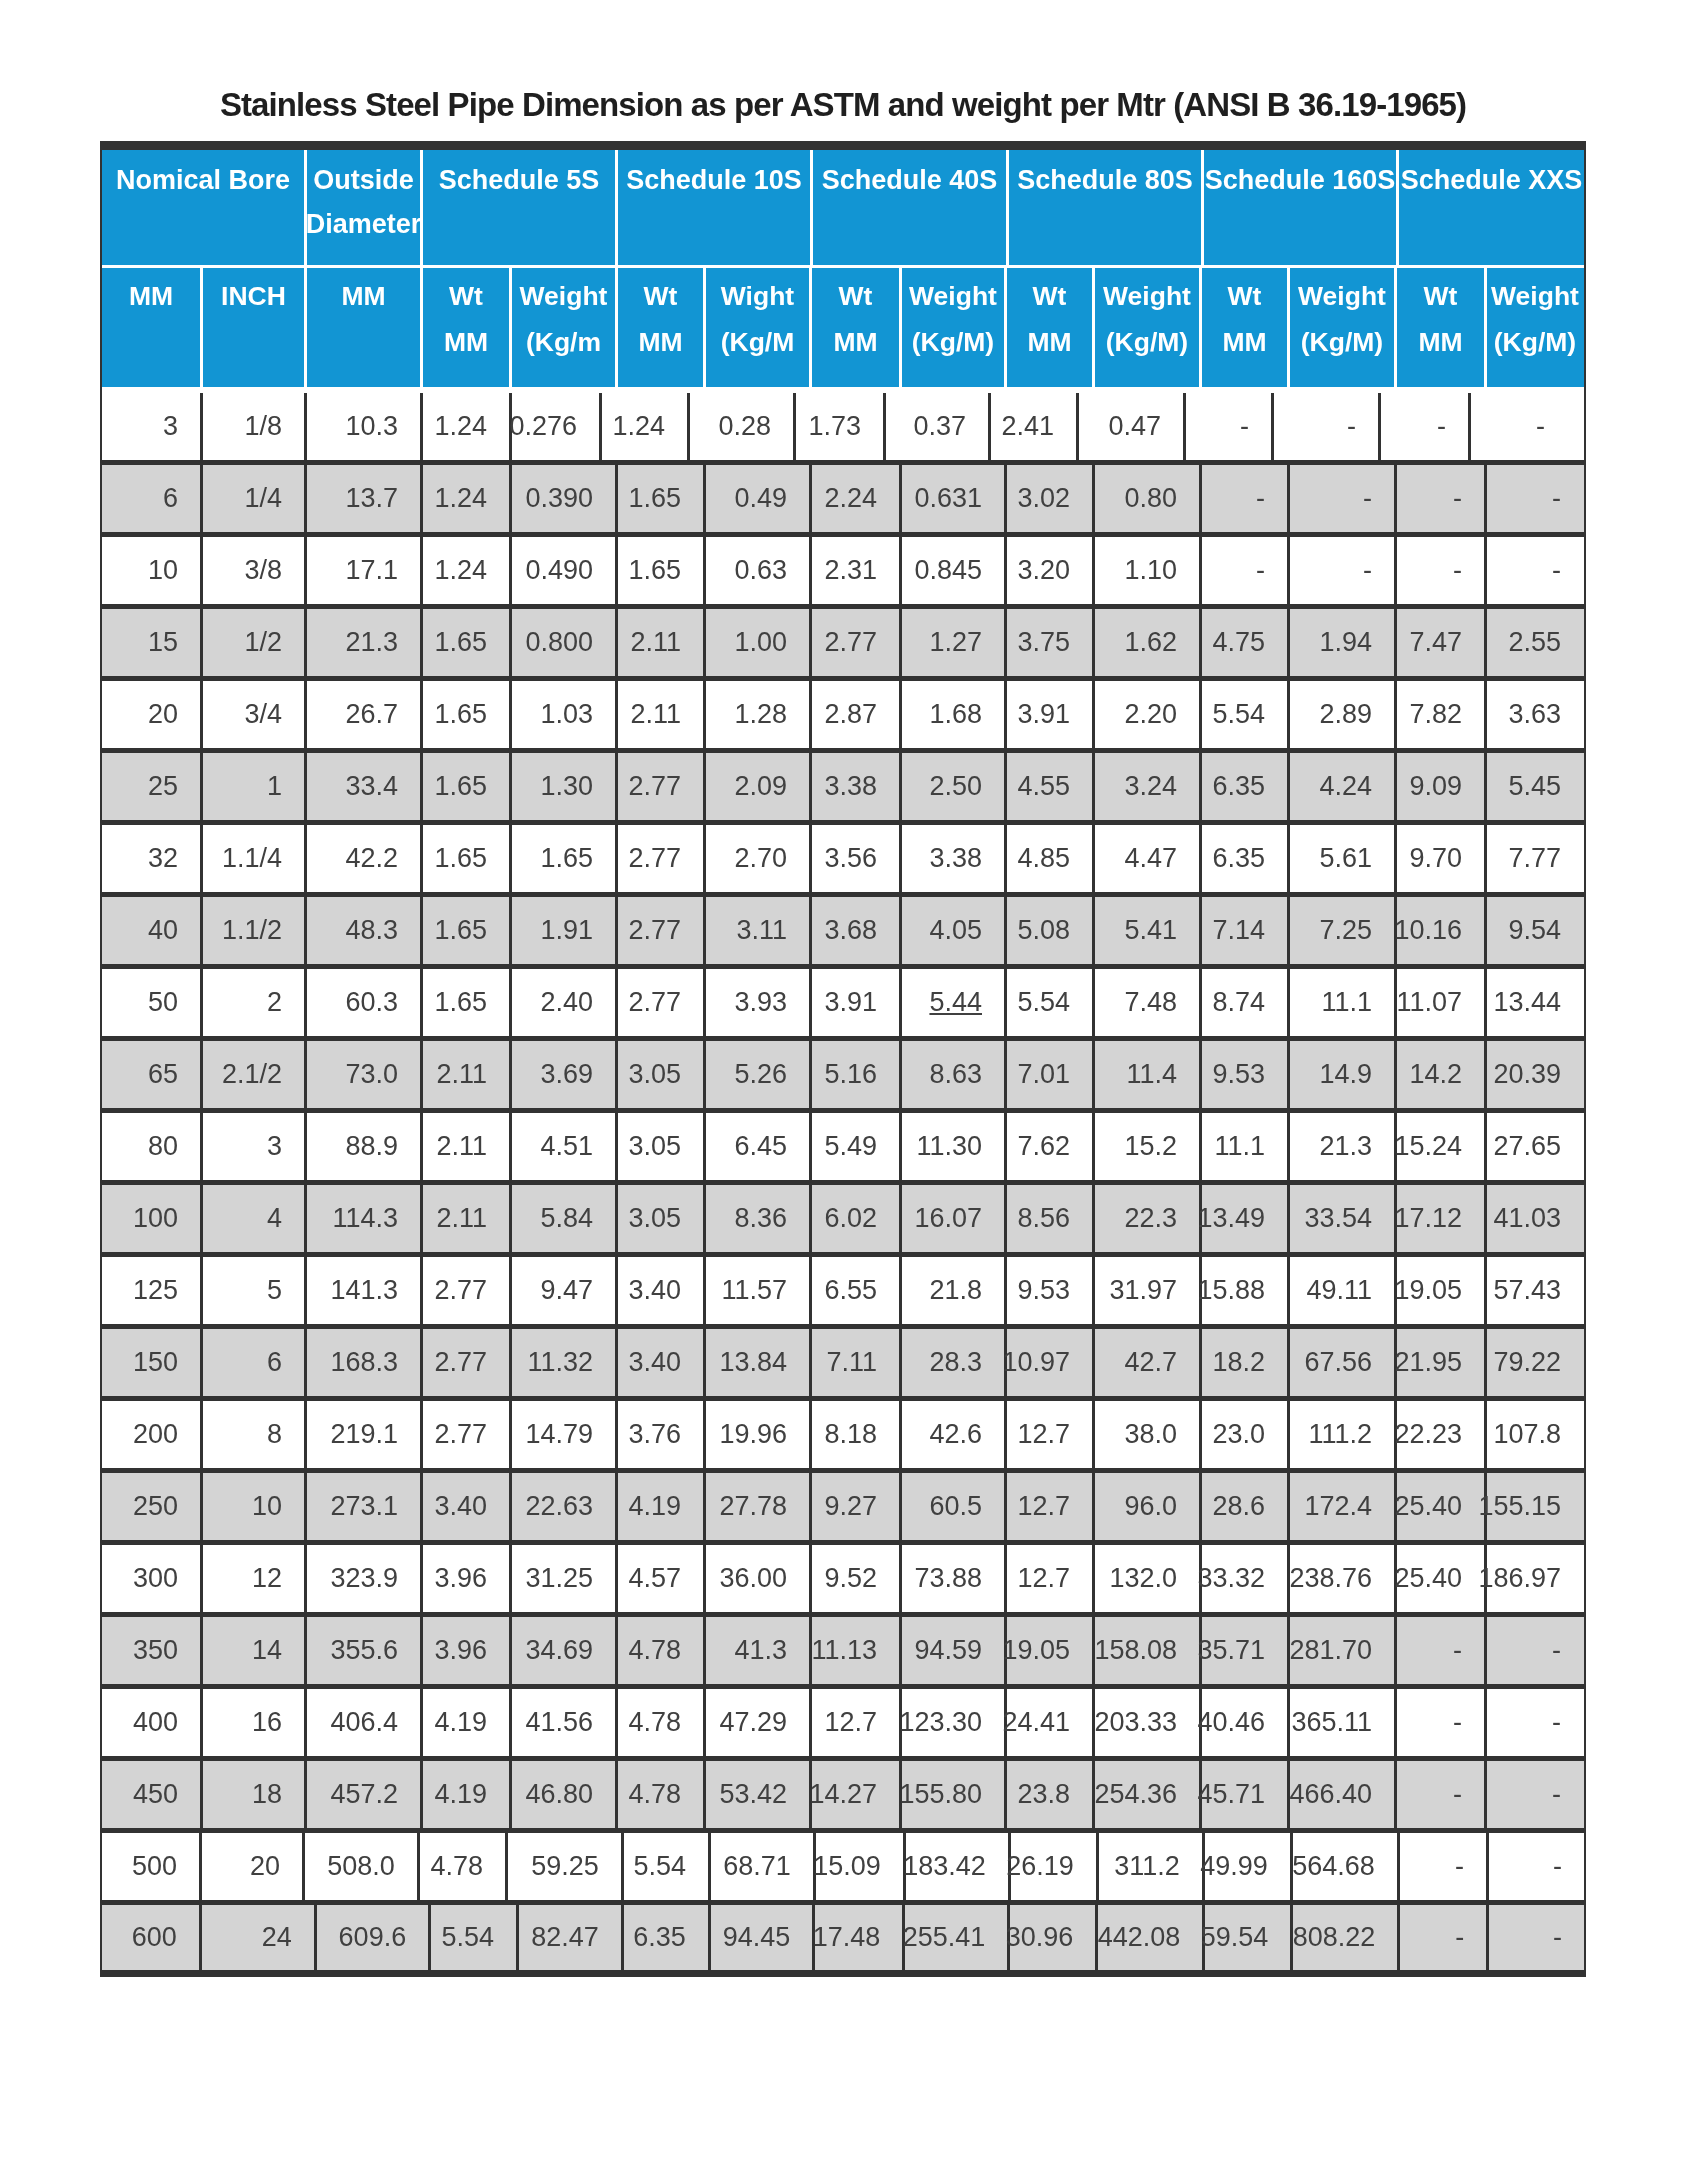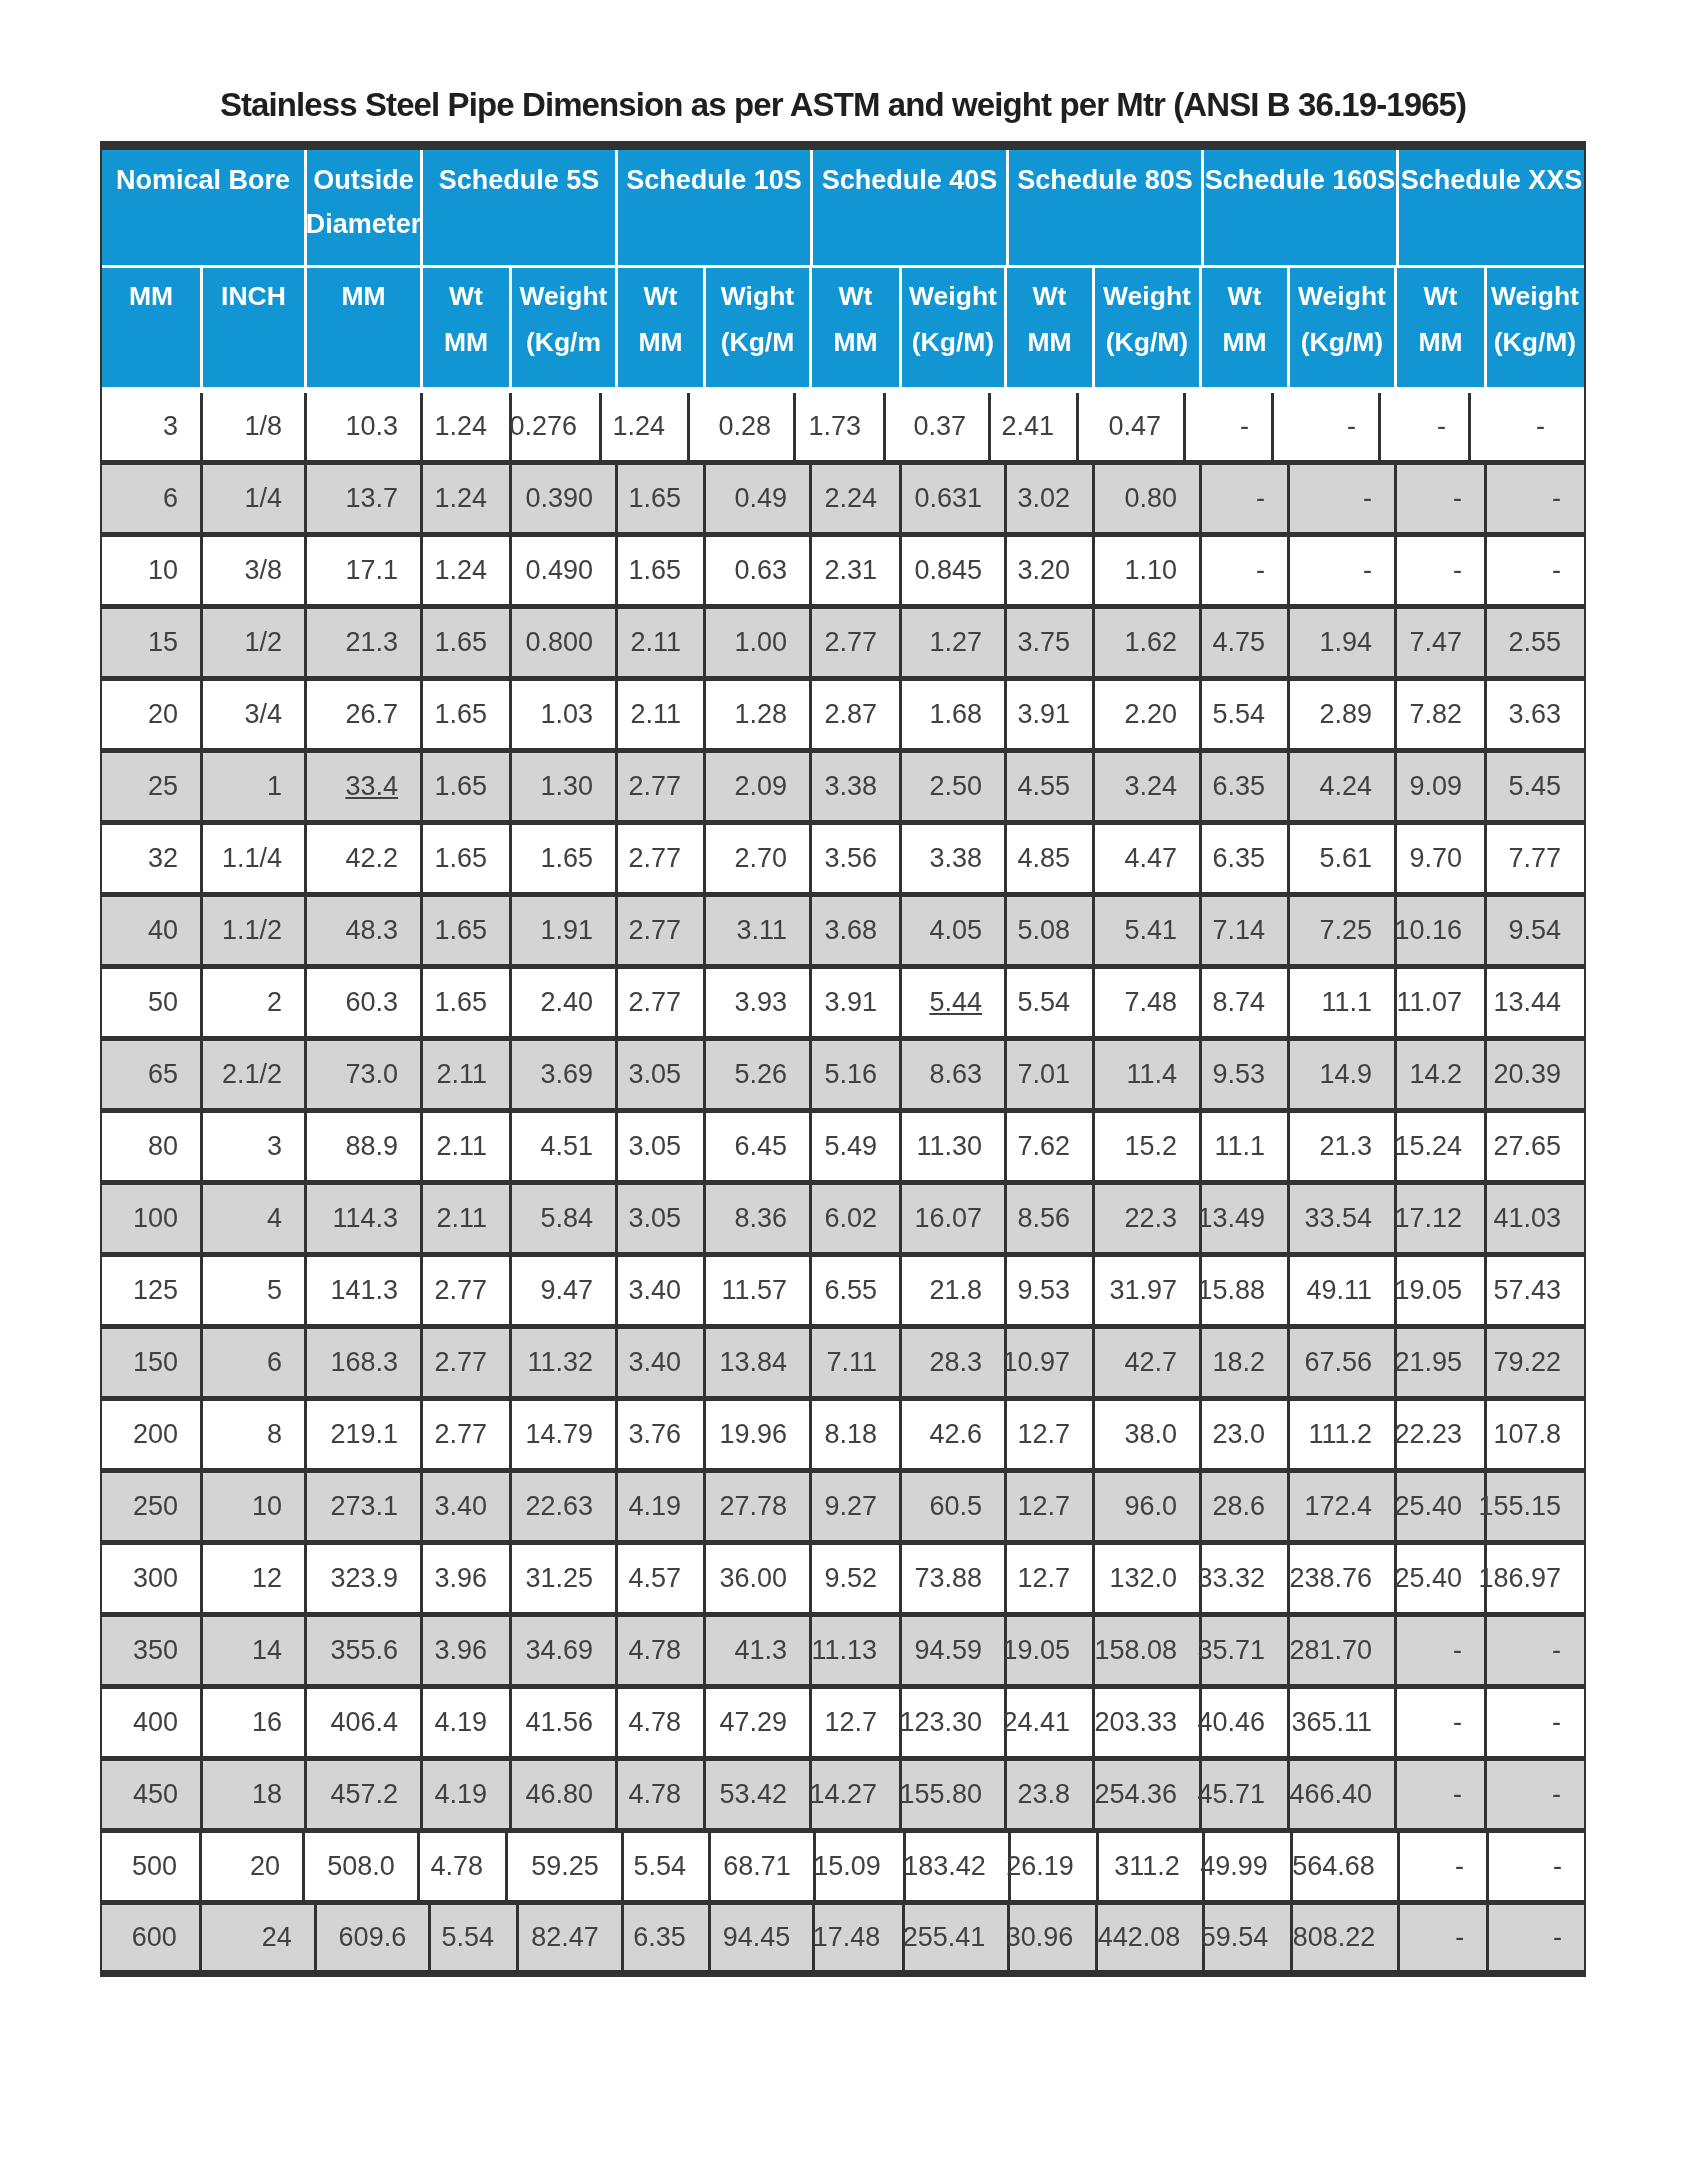--- a/index.html
+++ b/index.html
@@ -231,21 +231,21 @@
           <div class="tcell" style="width: 88px;">3.91</div>
           <div class="tcell" style="width: 107px;">2.20</div>
           <div class="tcell" style="width: 88px;">5.54</div>
           <div class="tcell" style="width: 107px;">2.89</div>
           <div class="tcell" style="width: 90px;">7.82</div>
           <div class="tcell" style="width: 96px;">3.63</div>
         </div>
         <div class="trow even">
           <div class="tcell" style="width: 101px;">25</div>
           <div class="tcell" style="width: 104px;">1</div>
-          <div class="tcell" style="width: 116px; text-decoration: underline;">33.4</div>
+          <div class="tcell" style="width: 116px;">33.4</div>
           <div class="tcell" style="width: 89px;">1.65</div>
           <div class="tcell" style="width: 106px;">1.30</div>
           <div class="tcell" style="width: 88px;">2.77</div>
           <div class="tcell" style="width: 106px;">2.09</div>
           <div class="tcell" style="width: 90px;">3.38</div>
           <div class="tcell" style="width: 105px;">2.50</div>
           <div class="tcell" style="width: 88px;">4.55</div>
           <div class="tcell" style="width: 107px;">3.24</div>
           <div class="tcell" style="width: 88px;">6.35</div>
           <div class="tcell" style="width: 107px;">4.24</div>

